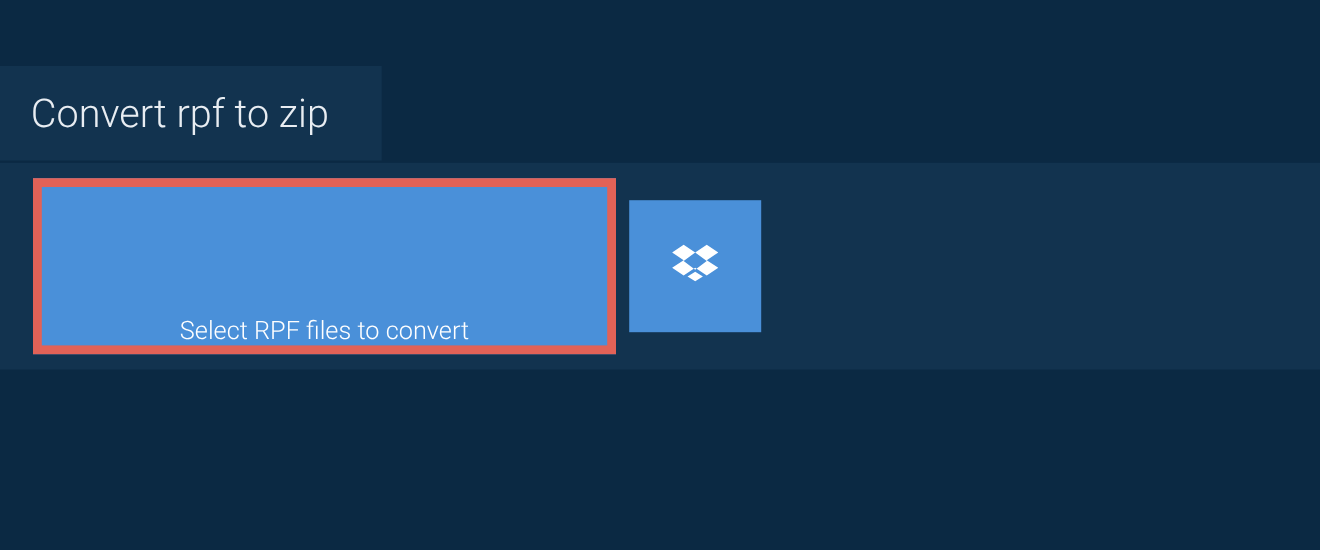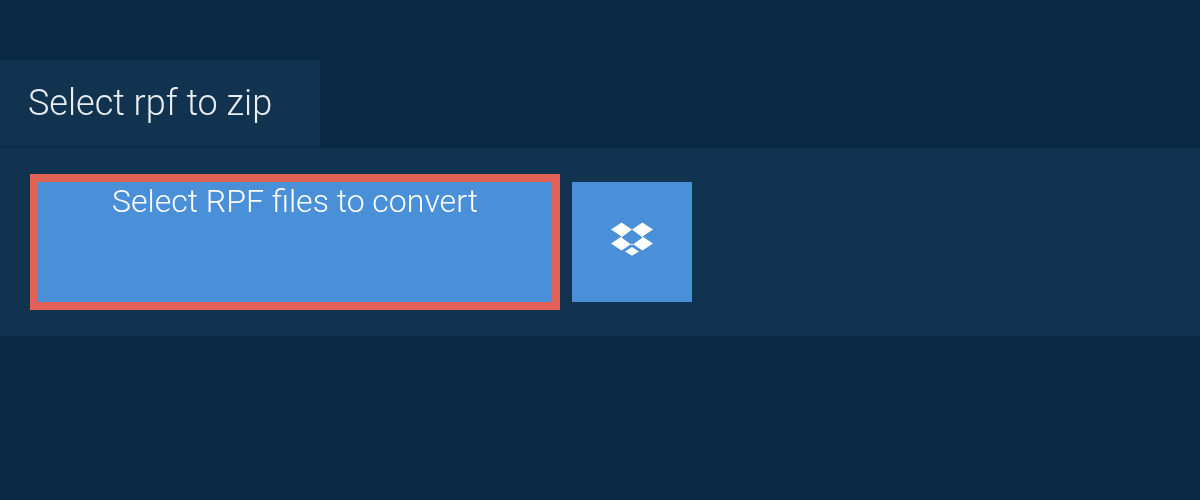--- a/index.html
+++ b/index.html
@@ -31,27 +31,27 @@
       width: 1200px;
       height: 188px;
       background: #12334f;
       padding: 26px 0 26px 30px;
       display: flex;
       align-items: center;
     }
     .select-button {
       background: #4a90d9;
       border: 8px solid #e26257;
-      height: 136px;
+      height: 160px;
       width: 530px;
       display: flex;
-      align-items: flex-start;
+      align-items: flex-end;
       justify-content: center;
       color: #ffffff;
-      font-size: 32px;
+      font-size: 23px;
       font-weight: 300;
       cursor: pointer;
     }
     .dropbox-button {
       background: #4a90d9;
       margin-left: 12px;
       height: 120px;
       width: 120px;
       display: flex;
       align-items: center;
@@ -61,21 +61,21 @@
     .dropbox-button svg {
       width: 42px;
       height: 42px;
       fill: #ffffff;
     }
   </style>
 </head>
 <body>
 
 <div class="tab">
-  <span>Select rpf to zip</span>
+  <span>Convert rpf to zip</span>
 </div>
 
 <div class="panel">
   <div class="select-button">
     <span>Select RPF files to convert</span>
   </div>
   <div class="dropbox-button">
     <span>
       <svg viewBox="0 0 24 24">
         <path d="M6 2L0 6l6 4-6 4 6 4 6-4 6 4 6-4-6-4 6-4-6-4-6 4zm0 8.5L12 6l6 4.5L12 15zm6 5.5l-4 2.5 4 2.5 4-2.5z"></path>

